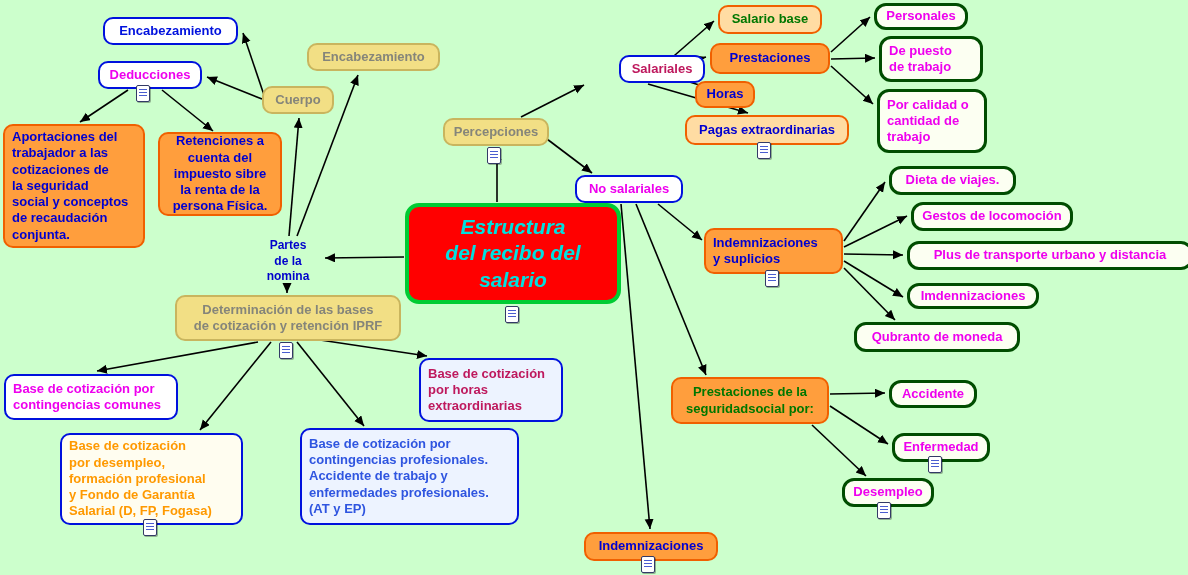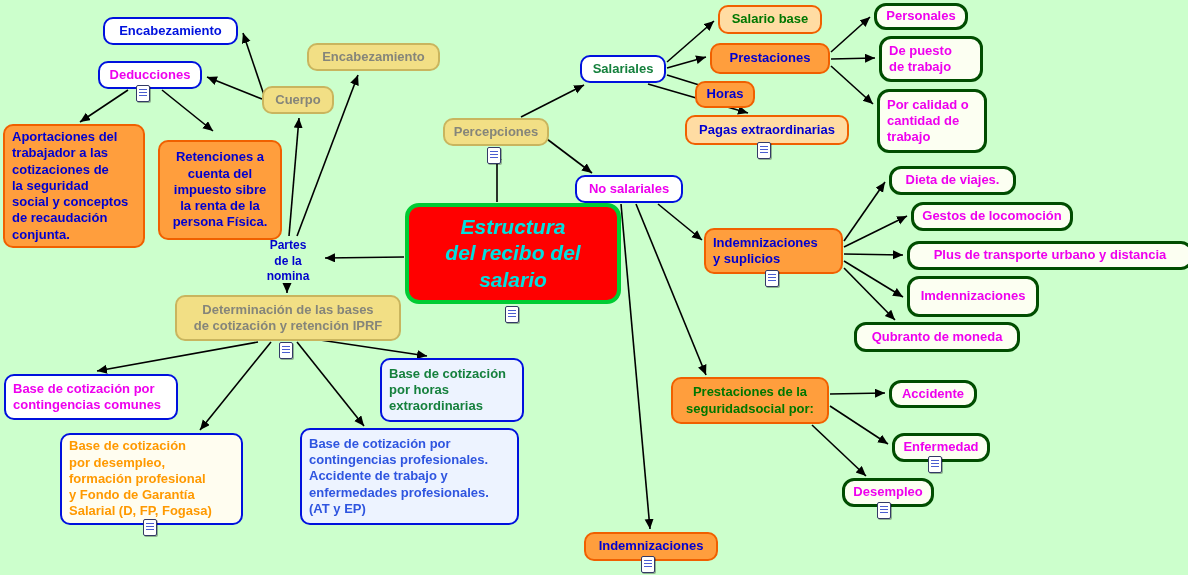--- a/index.html
+++ b/index.html
@@ -12,21 +12,21 @@
   .left{justify-content:flex-start;text-align:left;}
   .b-blue{background:#ffffff;border:2px solid #0011dd;}
   .bg-pale{background:#edf3ff;}
   .bg-cream{background:#fffdf0;}
   .tan{background:#f2df85;border:2px solid #c9b55e;color:#85857a;}
   .orange{background:#ff9e3d;border:2px solid #f06000;color:#0000d0;}
   .orange-light{background:#ffdca3;border:2px solid #f06000;color:#0000d0;}
   .b-green{background:#fcfff2;border:3px solid #004d00;color:#ee00ee;border-radius:12px;}
   .central{background:#ff0000;border:4px solid #00cc33;color:#00e0e0;
            font:italic bold 21px/1.25 "Liberation Sans",sans-serif;border-radius:14px;}
-  .t-blue{color:#0011dd;}.t-magenta{color:#ee00ee;}.t-cyan{color:#15803d;}
+  .t-blue{color:#0011dd;}.t-magenta{color:#ee00ee;}.t-cyan{color:#be185d;margin-left:39px;}
   .t-green{color:#007700;}.t-orange{color:#ff9900;}.t-blue2{color:#2f55e0;}
   .linking{position:absolute;color:#0000cc;font:bold 12px/1.3 "Liberation Sans",sans-serif;
            text-align:center;white-space:pre-line;z-index:2;}
   .doc-icon{position:absolute;width:12px;height:15px;background:#fff;border:1px solid #333a66;
             border-radius:2px;box-shadow:1px 1px 0 rgba(0,0,0,.3);z-index:3;}
   .doc-icon::before{content:"";position:absolute;left:2px;right:2px;top:3px;height:9px;
             background:repeating-linear-gradient(to bottom,#4a5dd0 0 1px,transparent 1px 3px);}
 </style>
 </head>
 <body>
@@ -80,21 +80,21 @@
   <div class="node b-blue t-magenta" style="left:98px;top:61px;width:104px;height:28px">Deducciones</div>
   <div class="node tan" style="left:307px;top:43px;width:133px;height:28px">Encabezamiento</div>
   <div class="node tan" style="left:262px;top:86px;width:72px;height:28px">Cuerpo</div>
   <div class="node orange left" style="left:3px;top:124px;width:142px;height:124px">Aportaciones del
 trabajador a las
 cotizaciones de
 la seguridad
 social y conceptos
 de recaudación
 conjunta.</div>
-  <div class="node orange" style="left:158px;top:140px;width:124px;height:100px">Retenciones a
+  <div class="node orange" style="left:158px;top:132px;width:124px;height:84px">Retenciones a
 cuenta del
 impuesto sibre
 la renta de la
 persona Física.</div>
   <div class="linking" style="left:258px;top:238px;width:60px">Partes
 de la
 nomina</div>
   <div class="node tan" style="left:175px;top:295px;width:226px;height:46px">Determinación de las bases
 de cotización y retención IPRF</div>
   <div class="node b-blue t-magenta left" style="left:4px;top:374px;width:174px;height:46px">Base de cotización por
@@ -129,21 +129,21 @@
 de trabajo</div>
   <div class="node b-green left" style="left:877px;top:89px;width:110px;height:64px">Por calidad o
 cantidad de
 trabajo</div>
 
   <div class="node orange left" style="left:704px;top:228px;width:139px;height:46px">Indemnizaciones
 y suplicios</div>
   <div class="node b-green" style="left:889px;top:166px;width:127px;height:29px">Dieta de viajes.</div>
   <div class="node b-green" style="left:911px;top:202px;width:162px;height:29px">Gestos de locomoción</div>
   <div class="node b-green" style="left:907px;top:241px;width:286px;height:29px">Plus de transporte urbano y distancia</div>
-  <div class="node b-green" style="left:907px;top:276px;width:132px;height:41px">Imdennizaciones</div>
+  <div class="node b-green" style="left:907px;top:283px;width:132px;height:26px">Imdennizaciones</div>
   <div class="node b-green" style="left:854px;top:322px;width:166px;height:30px">Qubranto de moneda</div>
   <div class="node orange t-green" style="left:671px;top:377px;width:158px;height:47px">Prestaciones de la
 seguridadsocial por:</div>
   <div class="node b-green" style="left:889px;top:380px;width:88px;height:28px">Accidente</div>
   <div class="node b-green" style="left:892px;top:433px;width:98px;height:29px">Enfermedad</div>
   <div class="node b-green" style="left:842px;top:478px;width:92px;height:29px">Desempleo</div>
   <div class="node orange" style="left:584px;top:532px;width:134px;height:29px">Indemnizaciones</div>
 
   <div class="doc-icon" style="left:136px;top:85px"></div>
   <div class="doc-icon" style="left:487px;top:147px"></div>

